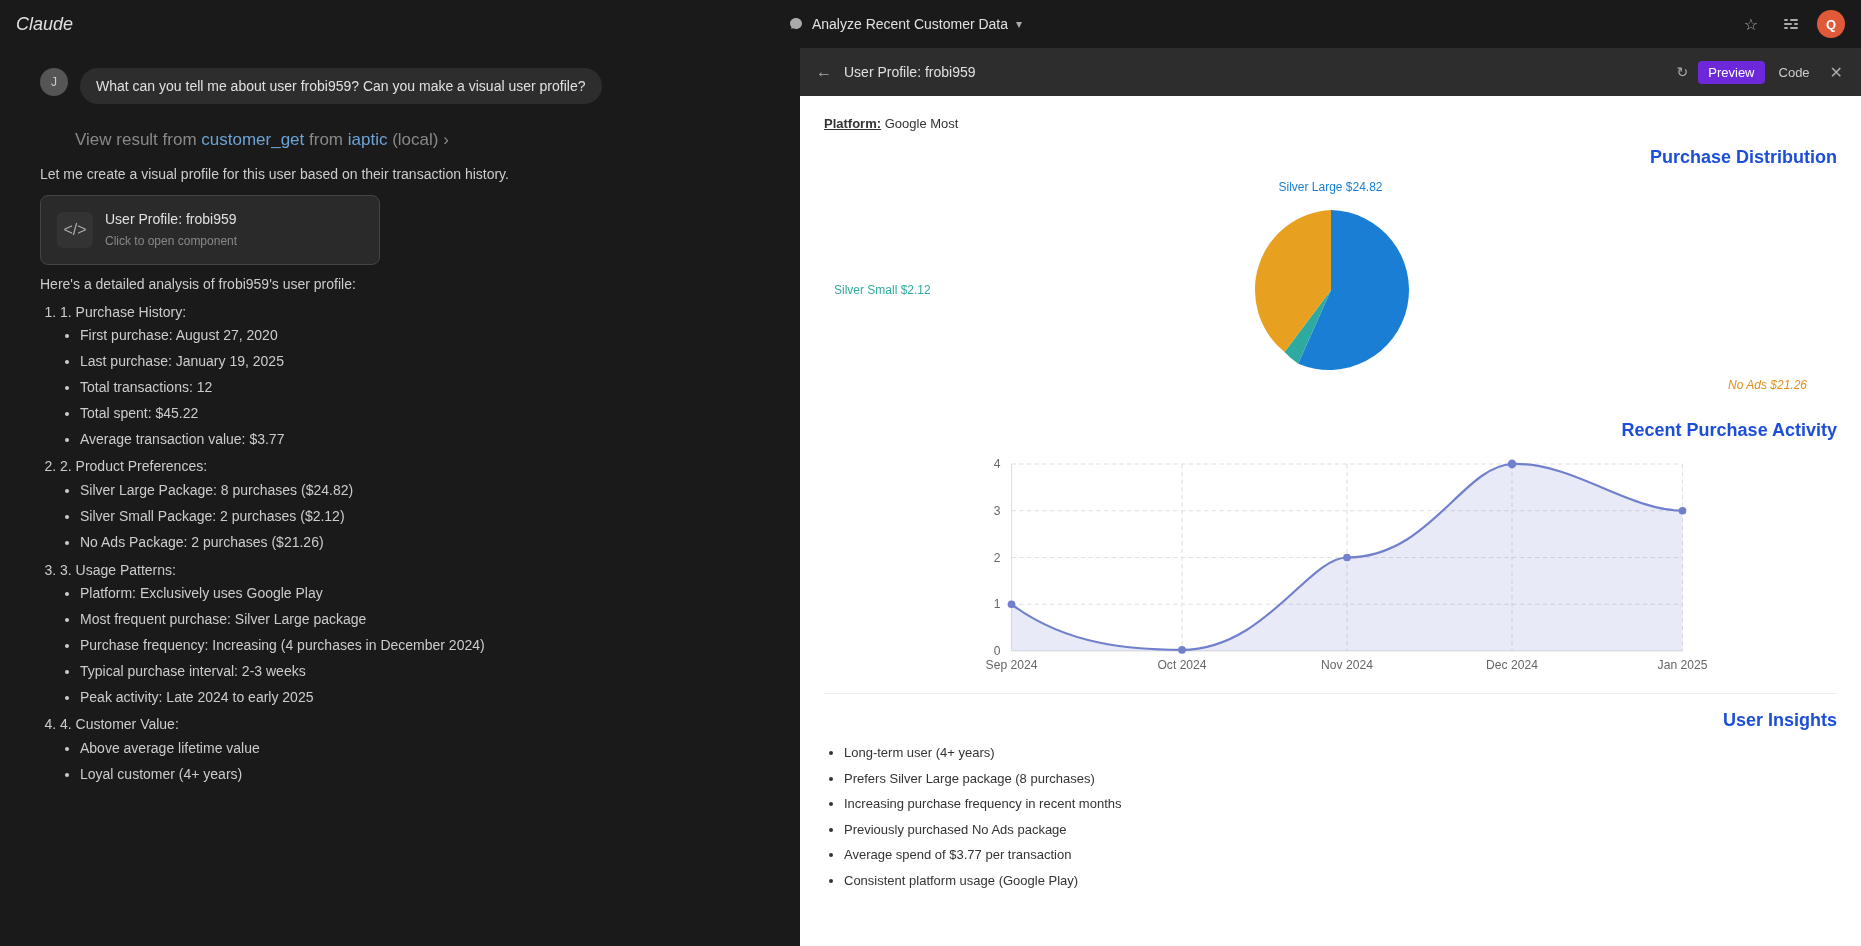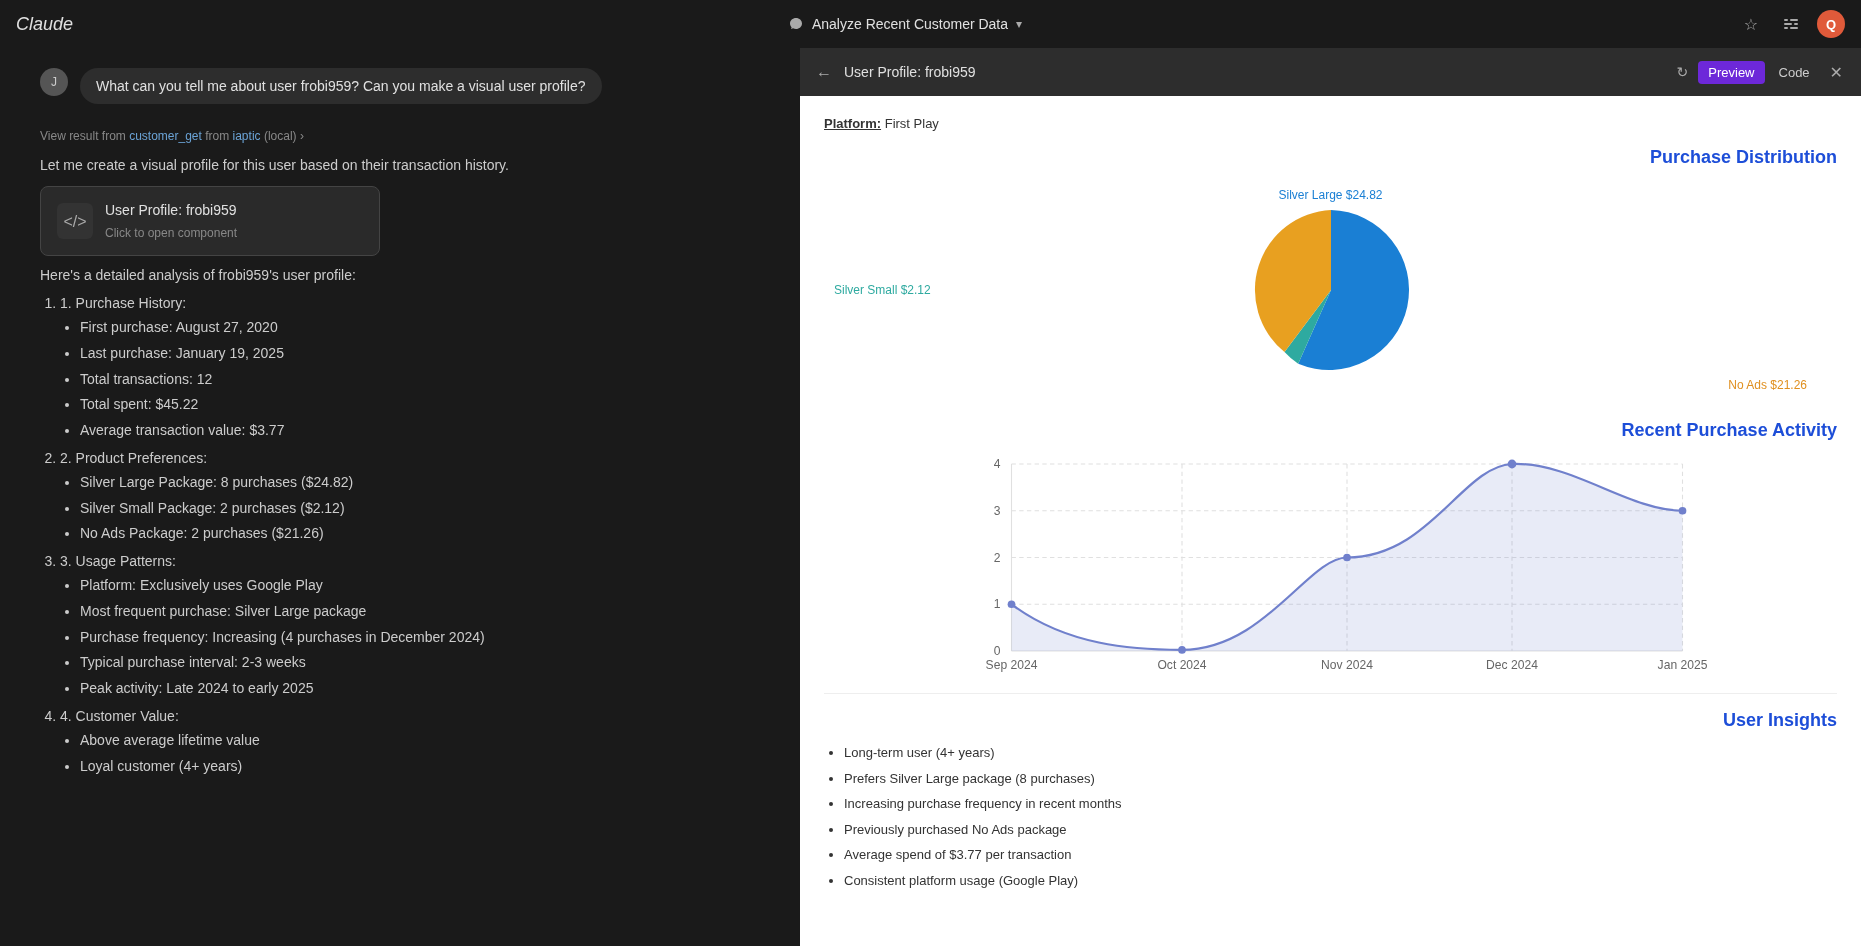--- a/index.html
+++ b/index.html
@@ -110,22 +110,23 @@
       text-align: right;
     }
 
     .assistant-response {
       font-size: 14px;
       color: #ccc;
       line-height: 1.7;
     }
     .assistant-response .tool-link {
       color: #888;
-      font-size: 12px;
+      font-size: 17px;
       margin-bottom: 8px;
+      margin-left: 35px;
     }
     .assistant-response .tool-link a {
       color: #6ba3d6;
       text-decoration: none;
     }
     .component-box {
       background: #2a2a2a;
       border: 1px solid #444;
       border-radius: 8px;
       padding: 12px 16px;
@@ -276,35 +277,36 @@
       left: 50%;
       top: 50%;
       transform: translate(-50%, -50%);
     }
     .pie-label {
       position: absolute;
       font-size: 12px;
       font-weight: 500;
     }
     .pie-label.silver-large {
-      top: 8px;
+      top: 0;
       left: 50%;
       transform: translateX(-50%);
       color: #1a7fd4;
     }
     .pie-label.silver-small {
       top: 50%;
       left: 10px;
       transform: translateY(-50%);
       color: #2eaaa0;
     }
     .pie-label.no-ads {
       bottom: 8px;
       right: 30px;
       color: #e09020;
+      font-style: italic;
     }
 
     
     .chart-container {
       width: 100%;
       height: 220px;
       position: relative;
       margin-bottom: 20px;
     }
     .chart-svg {
@@ -441,21 +443,21 @@
         <div class="panel-tab active">Preview</div>
         <div class="panel-tab">Code</div>
         <div class="panel-close">✕</div>
       </div>
     </div>
 
     <div class="preview-content">
 
       <p class="platform-line">
         <strong>Platform:</strong>
-        <span>First Play</span>
+        <span>Google Most</span>
       </p>
 
       <h2 class="section-heading">Purchase Distribution</h2>
 
       <div class="pie-container">
 
         <svg class="pie-svg" width="180" height="180" viewBox="0 0 180 180">
 
           <path d="M90,90 L90,10 A80,80 0 1,1 57.2,163.8 Z" fill="#1a7fd4"></path>
           <path d="M90,90 L57.2,163.8 A80,80 0 0,1 43.5,152.0 Z" fill="#2eaaa0"></path>

